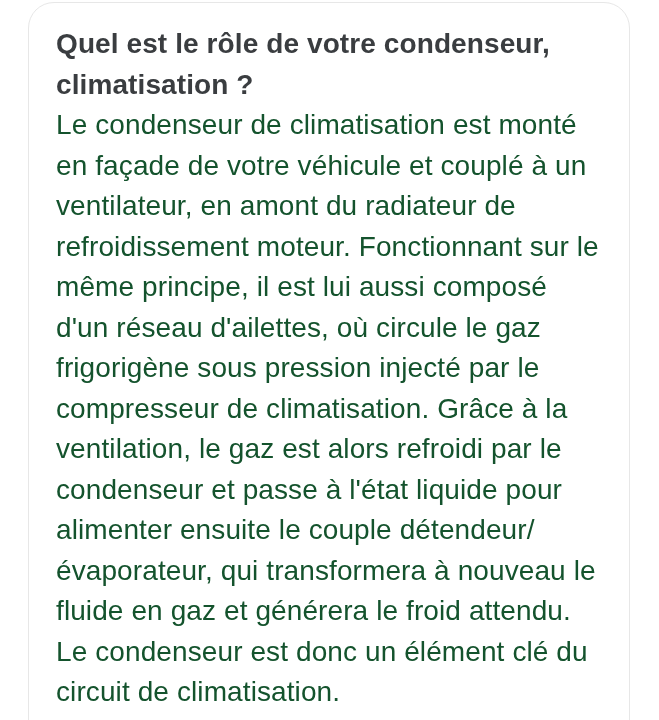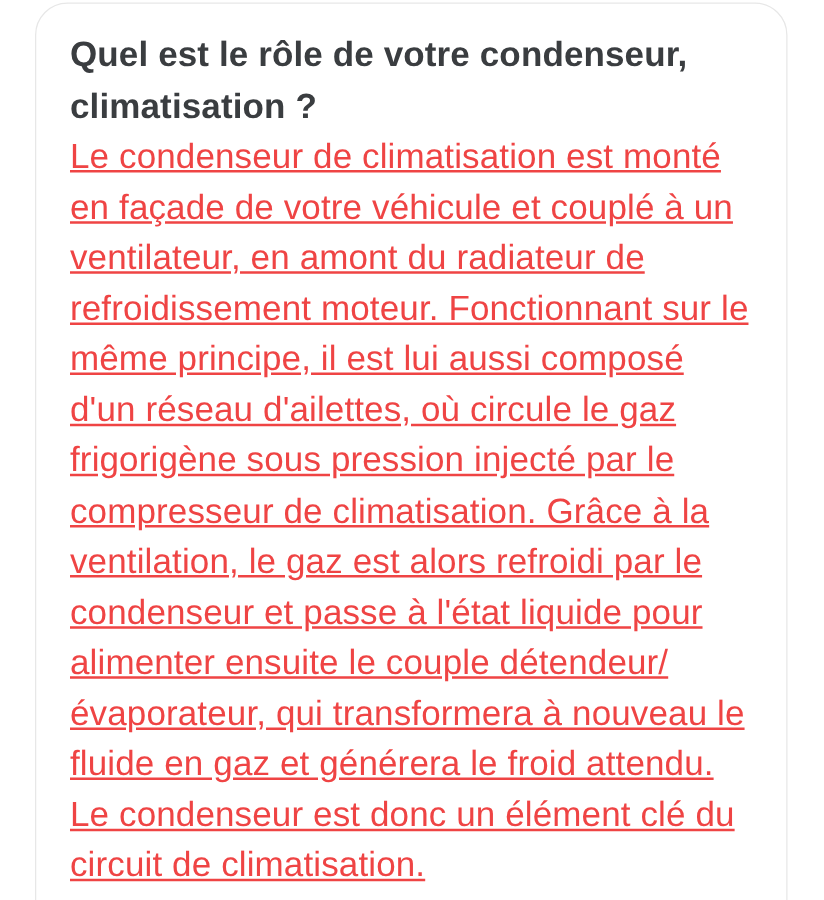--- a/index.html
+++ b/index.html
@@ -31,23 +31,22 @@
     font-size: 28px;
     line-height: 40.5px;
     font-weight: 700;
     color: #3a3d40;
     letter-spacing: 0.1px;
   }
   .faq-answer {
     font-size: 28px;
     line-height: 40.5px;
     font-weight: 400;
-    color: #ef4444;
+    color: #14532d;
     letter-spacing: 0.1px;
-    text-decoration: underline;
   }
 </style>
 </head>
 <body>
 
 <div class="viewport">
   <section class="faq-card">
     <h2 class="faq-question">Quel est le rôle de votre condenseur, climatisation ?</h2>
     <p class="faq-answer">Le condenseur de climatisation est monté en façade de votre véhicule et couplé à un ventilateur, en amont du radiateur de refroidissement moteur. Fonctionnant sur le même principe, il est lui aussi composé d'un réseau d'ailettes, où circule le gaz frigorigène sous pression injecté par le compresseur de climatisation. Grâce à la ventilation, le gaz est alors refroidi par le condenseur et passe à l'état liquide pour alimenter ensuite le couple détendeur/évaporateur, qui transformera à nouveau le fluide en gaz et générera le froid attendu. Le condenseur est donc un élément clé du circuit de climatisation.</p>
   </section>

